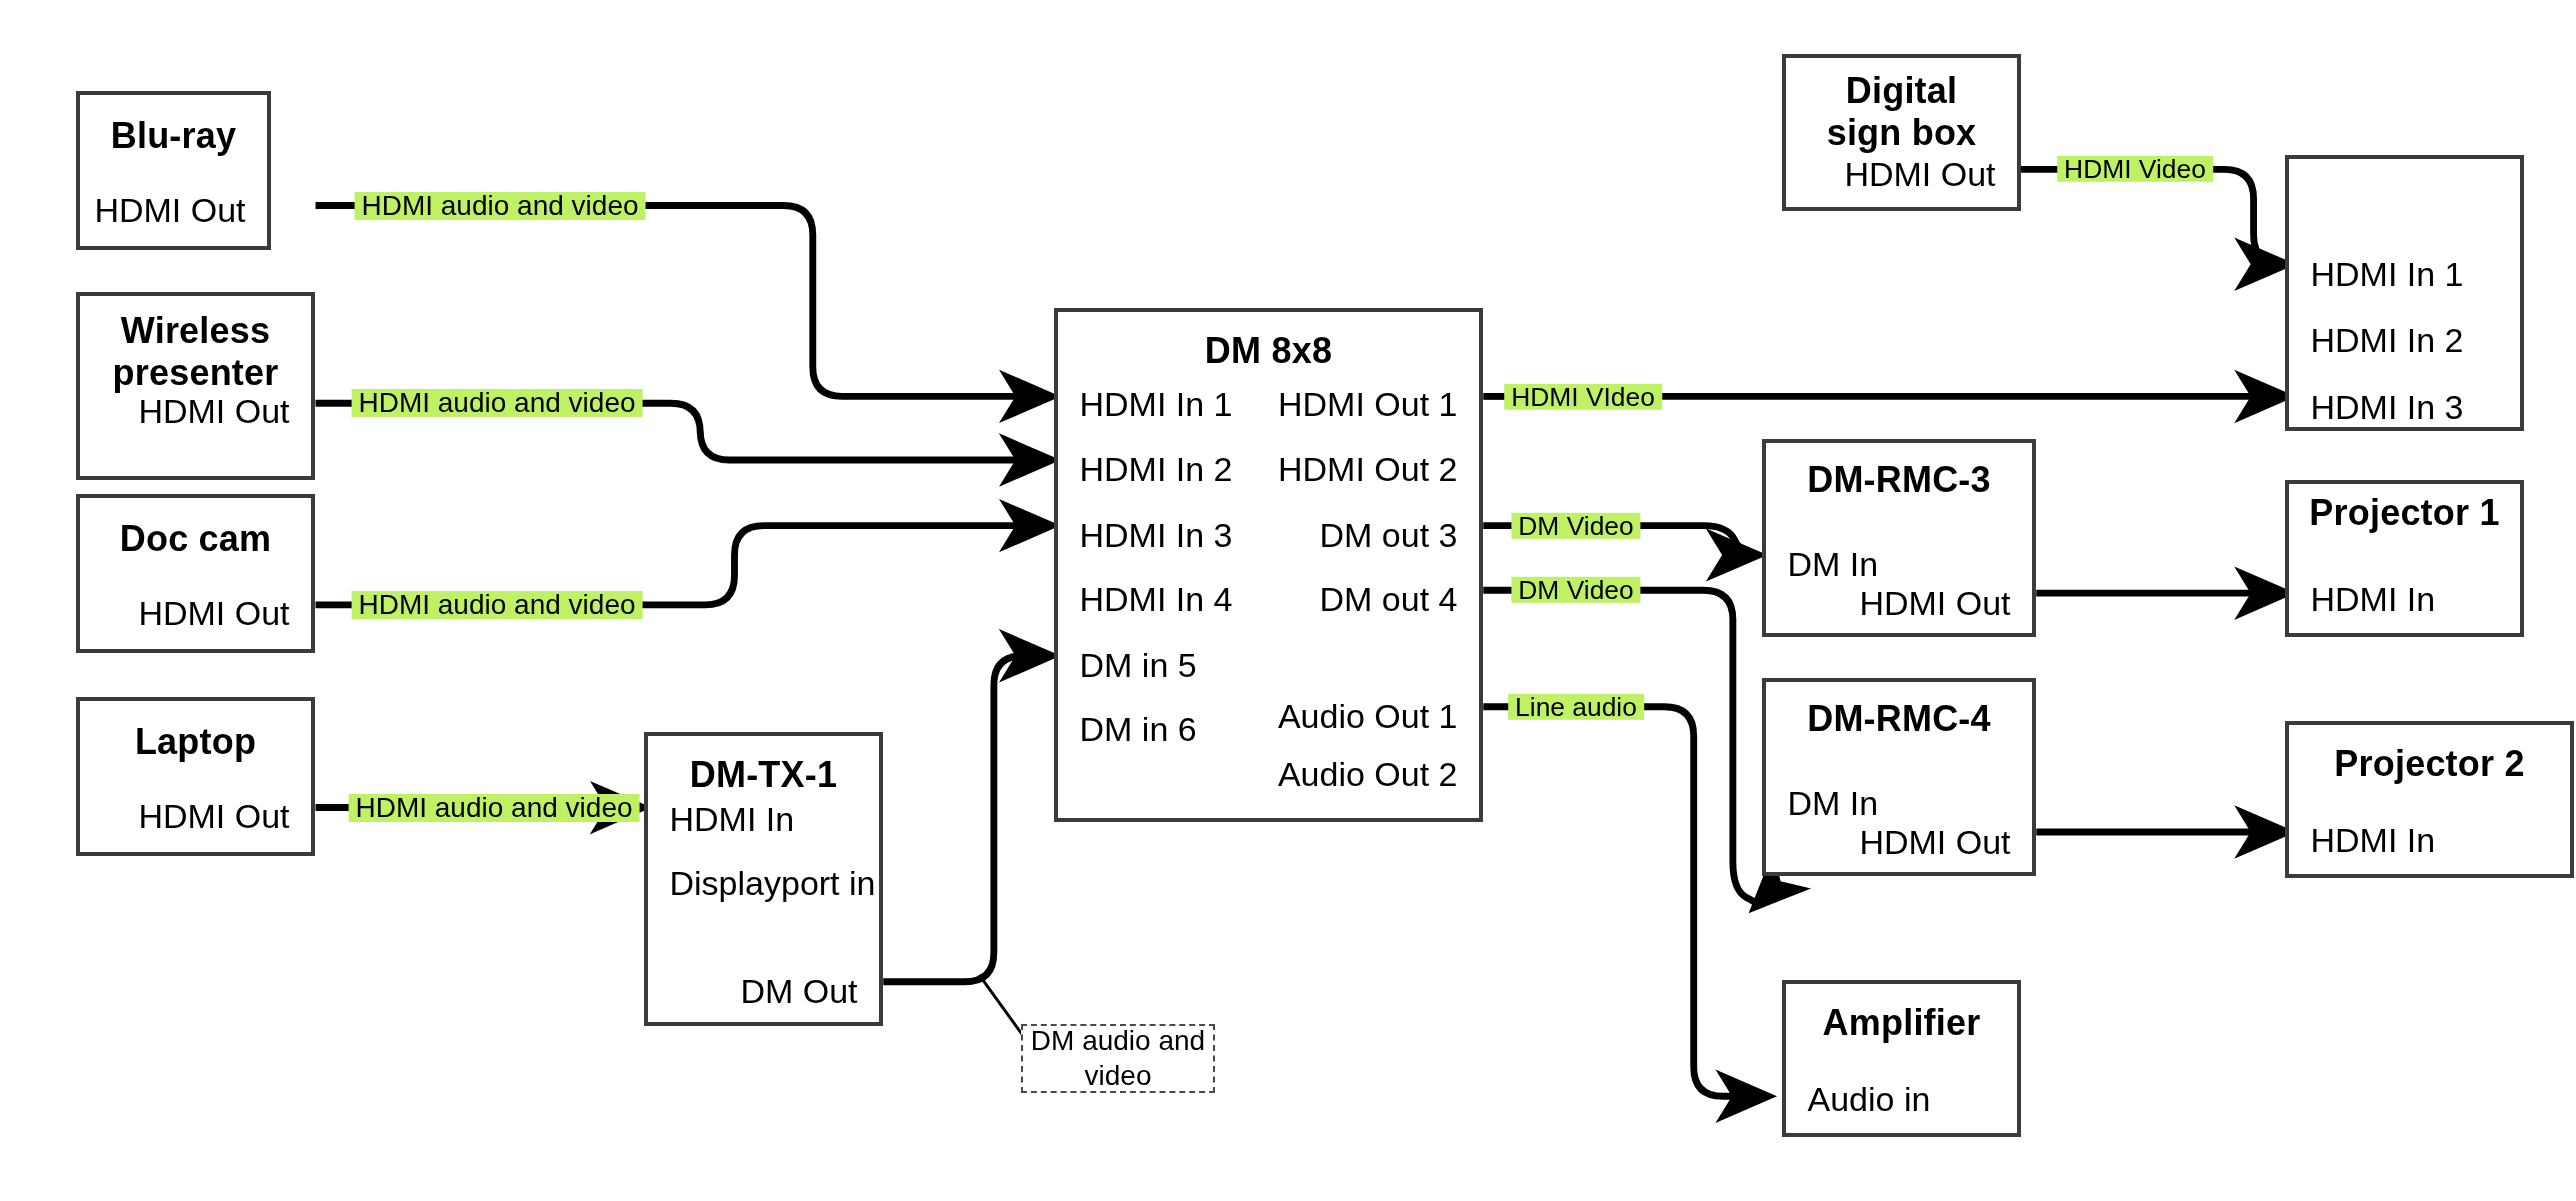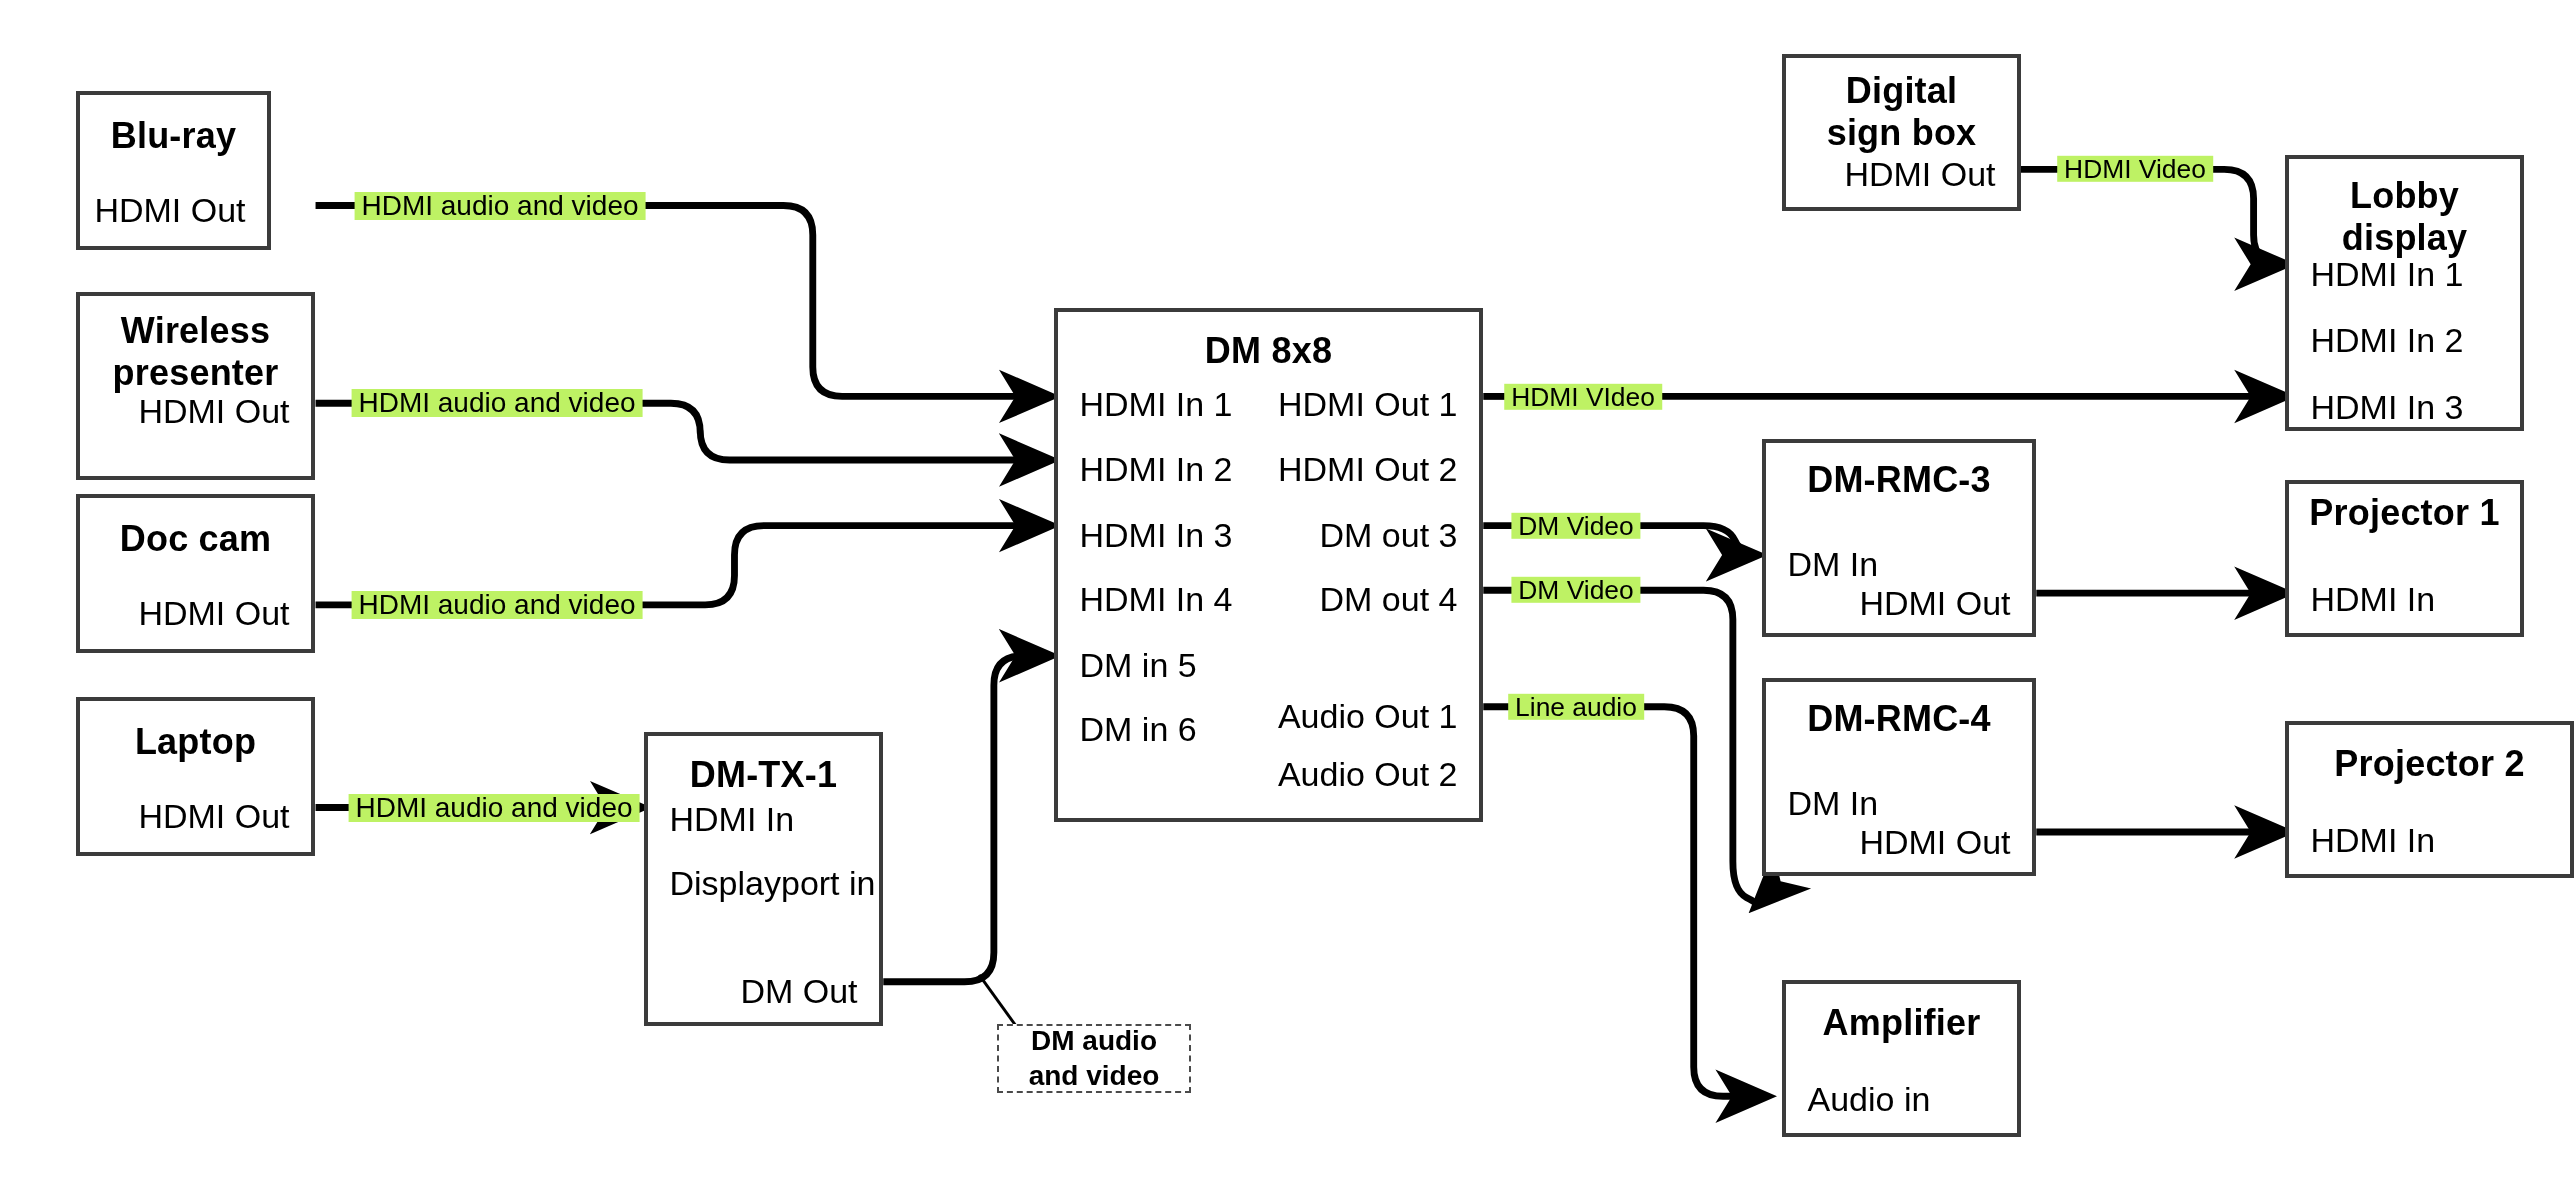--- a/index.html
+++ b/index.html
@@ -112,21 +112,20 @@
     <div class="port right" style="top:387px;">Audio Out 1</div>
     <div class="port right" style="top:445px;">Audio Out 2</div>
   </div>
 
   <div class="node" style="left:1782px;top:54px;width:239px;height:157px;">
     <div class="title" style="margin-top:11.7px;padding:0 25.5px;">Digital sign box</div>
     <div class="port right" style="top:99px;">HDMI Out</div>
   </div>
 
   <div class="node" style="left:2285px;top:155px;width:239px;height:276px;">
-    <div class="title" style="margin-top:15.7px;padding:0 29px;">Lobby display</div>
     <div class="port left" style="top:98px;">HDMI In 1</div>
     <div class="port left" style="top:164px;">HDMI In 2</div>
     <div class="port left" style="top:231px;">HDMI In 3</div>
   </div>
 
   <div class="node" style="left:1762px;top:439px;width:274px;height:198px;">
     <div class="title" style="margin-top:15.7px;">DM-RMC-3</div>
     <div class="port left" style="top:104px;">DM In</div>
     <div class="port right" style="top:143px;">HDMI Out</div>
   </div>
@@ -155,16 +154,16 @@
   <div class="edge-label" style="left:500px;top:206px;">HDMI audio and video</div>
   <div class="edge-label" style="left:497px;top:403px;">HDMI audio and video</div>
   <div class="edge-label" style="left:497px;top:605px;">HDMI audio and video</div>
   <div class="edge-label" style="left:494px;top:808px;">HDMI audio and video</div>
   <div class="edge-label small" style="left:2135px;top:169px;">HDMI Video</div>
   <div class="edge-label small" style="left:1583px;top:397px;">HDMI VIdeo</div>
   <div class="edge-label small" style="left:1576px;top:526px;">DM Video</div>
   <div class="edge-label small" style="left:1576px;top:590px;">DM Video</div>
   <div class="edge-label small" style="left:1576px;top:707px;">Line audio</div>
 
-  <div class="callout" style="left:997px;top:1024px;width:194px;height:69px;font-weight:bold;">DM audio and video</div>
+  <div class="callout" style="left:1021px;top:1024px;width:194px;height:69px;">DM audio and video</div>
 
 </div>
 
 
 </body></html>

